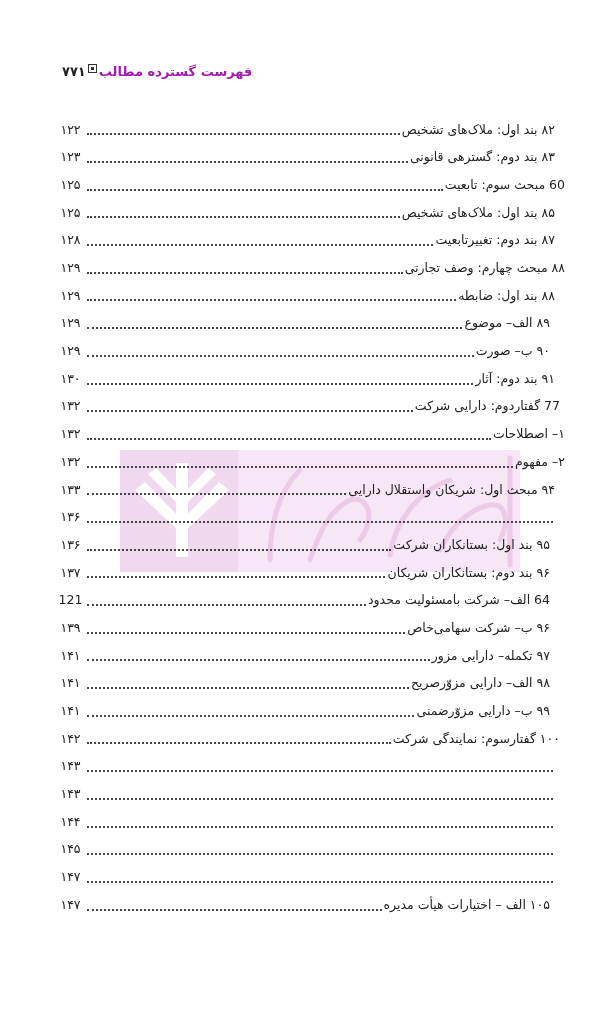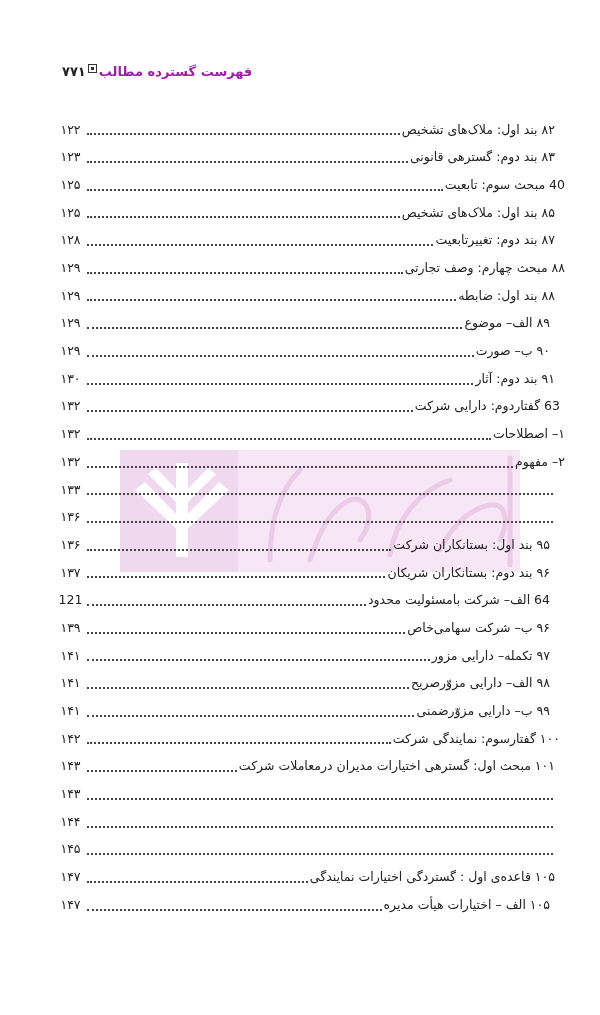--- a/index.html
+++ b/index.html
@@ -76,21 +76,21 @@
       <span class="label">۸۲ بند اول:  ملاک‌های تشخیص</span>
       <span class="leader"></span>
       <span class="page">۱۲۲</span>
     </div>
     <div class="row lvl-c">
       <span class="label">۸۳ بند دوم:   گسترهی قانونی</span>
       <span class="leader"></span>
       <span class="page">۱۲۳</span>
     </div>
     <div class="row lvl-a">
-      <span class="label">40 مبحث سوم:  تابعیت</span>
+      <span class="label">60 مبحث سوم:  تابعیت</span>
       <span class="leader"></span>
       <span class="page">۱۲۵</span>
     </div>
     <div class="row lvl-c">
       <span class="label">۸۵ بند اول:  ملاک‌های تشخیص</span>
       <span class="leader"></span>
       <span class="page">۱۲۵</span>
     </div>
     <div class="row lvl-c">
       <span class="label">۸۷ بند دوم:  تغییرتابعیت</span>
@@ -116,35 +116,36 @@
       <span class="label">۹۰ ب– صورت</span>
       <span class="leader"></span>
       <span class="page">۱۲۹</span>
     </div>
     <div class="row lvl-c">
       <span class="label">۹۱ بند دوم:  آثار</span>
       <span class="leader"></span>
       <span class="page">۱۳۰</span>
     </div>
     <div class="row lvl-b">
-      <span class="label">63 گفتاردوم: دارایی شرکت</span>
+      <span class="label">77 گفتاردوم: دارایی شرکت</span>
       <span class="leader"></span>
       <span class="page">۱۳۲</span>
     </div>
     <div class="row lvl-a">
       <span class="label">۱– اصطلاحات</span>
       <span class="leader"></span>
       <span class="page">۱۳۲</span>
     </div>
     <div class="row lvl-a">
       <span class="label">۲– مفهوم</span>
       <span class="leader"></span>
       <span class="page">۱۳۲</span>
     </div>
     <div class="row lvl-c">
+      <span class="label">۹۴ مبحث اول:  شریکان واستقلال دارایی</span>
       <span class="leader"></span>
       <span class="page">۱۳۳</span>
     </div>
     <div class="row lvl-c">
       <span class="leader"></span>
       <span class="page">۱۳۶</span>
     </div>
     <div class="row lvl-d">
       <span class="label">۹۵ بند اول:  بستانکاران شرکت</span>
       <span class="leader"></span>
@@ -179,38 +180,36 @@
       <span class="label">۹۹ ب– دارایی مزوّرضمنی</span>
       <span class="leader"></span>
       <span class="page">۱۴۱</span>
     </div>
     <div class="row lvl-b">
       <span class="label">۱۰۰ گفتارسوم: نمایندگی شرکت</span>
       <span class="leader"></span>
       <span class="page">۱۴۲</span>
     </div>
     <div class="row lvl-c">
-      <span class="label">۱۰۱ مبحث اول:  گسترهی اختیارات مدیران درمعاملات شرکت</span>
       <span class="leader"></span>
       <span class="page">۱۴۳</span>
     </div>
     <div class="row lvl-c">
       <span class="leader"></span>
       <span class="page">۱۴۳</span>
     </div>
     <div class="row lvl-c">
       <span class="leader"></span>
       <span class="page">۱۴۴</span>
     </div>
     <div class="row lvl-c">
       <span class="leader"></span>
       <span class="page">۱۴۵</span>
     </div>
     <div class="row lvl-c">
-      <span class="label">۱۰۵ قاعده‌ی اول : گستردگی اختیارات نمایندگی</span>
       <span class="leader"></span>
       <span class="page">۱۴۷</span>
     </div>
     <div class="row lvl-d">
       <span class="label">۱۰۵ الف – اختیارات هیأت مدیره</span>
       <span class="leader"></span>
       <span class="page">۱۴۷</span>
     </div>
   </div>
 

